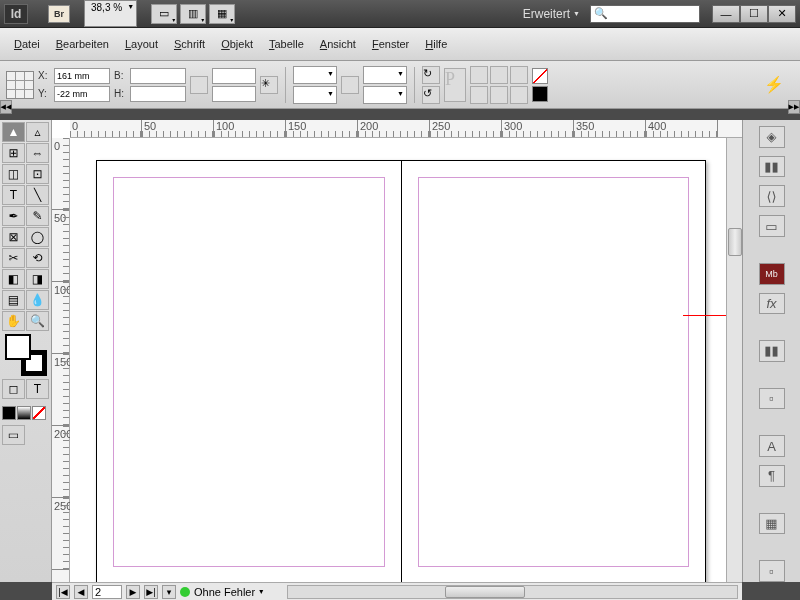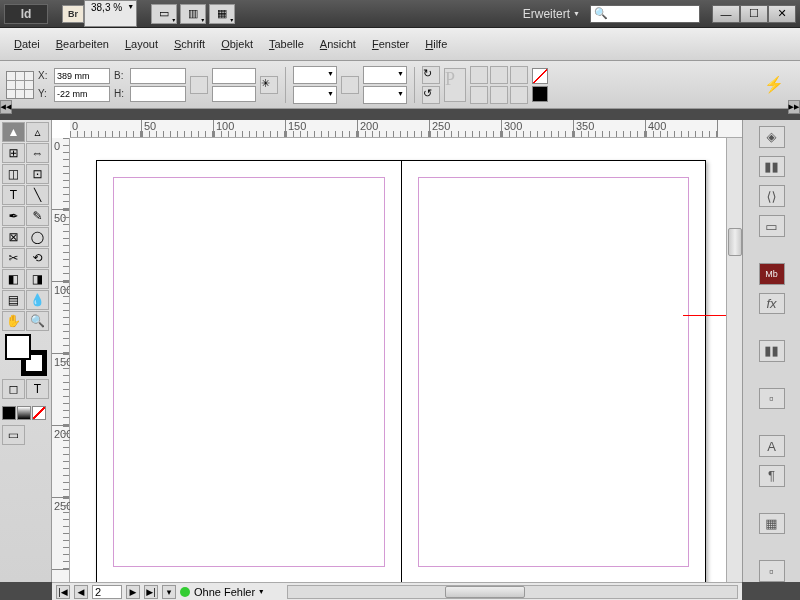--- a/index.html
+++ b/index.html
@@ -1,19 +1,19 @@
 <!DOCTYPE html>
 <html><head>
 <meta charset="utf-8">
 <style>
 *{margin:0;padding:0;box-sizing:border-box;font-family:Tahoma,Arial,sans-serif;font-size:11px;user-select:none}
 body{background:#4a4a4a;width:800px;height:600px;overflow:hidden;position:relative}
 .titlebar{height:28px;background:linear-gradient(#5a5a5a,#3a3a3a);display:flex;align-items:center;padding:0 4px;border-bottom:1px solid #222}
-.id-logo{width:44px;height:20px;background:#333;color:#ccc;font-weight:bold;font-size:12px;display:flex;align-items:center;justify-content:center;border:1px solid #666;margin-right:14px}
-.br-logo{width:22px;height:18px;background:#f0e8d8;border:1px solid #888;color:#333;font-size:9px;font-weight:bold;display:flex;align-items:center;justify-content:center;}
+.id-logo{width:24px;height:20px;background:#333;color:#ccc;font-weight:bold;font-size:12px;display:flex;align-items:center;justify-content:center;border:1px solid #666;margin-right:20px}
+.br-logo{width:22px;height:18px;background:#f0e8d8;border:1px solid #888;color:#333;font-size:9px;font-weight:bold;display:flex;align-items:center;justify-content:center;margin-right:14px}
 .zoom-combo{background:#e8e8e8;border:1px solid #888;padding:1px 14px 13px 6px;font-size:10px;color:#000;position:relative;}
 .zoom-combo::after{content:"▼";position:absolute;right:2px;top:2px;font-size:7px}
 .tb-seg{display:flex;gap:3px;margin-left:14px}
 .tb-btn{width:26px;height:20px;background:#d8d8d8;border:1px solid #999;display:flex;align-items:center;justify-content:center;position:relative}
 .tb-btn .dd{position:absolute;right:1px;bottom:0;font-size:6px}
 .spacer{flex:1}
 .workspace{color:#ddd;font-size:12px;margin-right:10px;display:flex;align-items:center}
 .workspace::after{content:"▼";font-size:7px;margin-left:3px}
 .search{background:#fff;border:1px solid #666;width:110px;height:18px;display:flex;align-items:center;padding:0 3px}
 .winbtns{display:flex;gap:0;margin-left:12px}
@@ -121,21 +121,21 @@
       <div></div>
       <div></div>
       <div></div>
       <div></div>
       <div></div>
       <div></div>
     </div>
   <div class="cb-col">
     <div class="cb-row">
         <span class="cb-lbl">X:</span>
-        <div class="cb-inp">389 mm</div>
+        <div class="cb-inp">161 mm</div>
       </div>
     <div class="cb-row">
         <span class="cb-lbl">Y:</span>
         <div class="cb-inp">-22 mm</div>
       </div>
   </div>
   <div class="cb-col">
     <div class="cb-row">
         <span class="cb-lbl">B:</span>
         <div class="cb-inp"></div>

